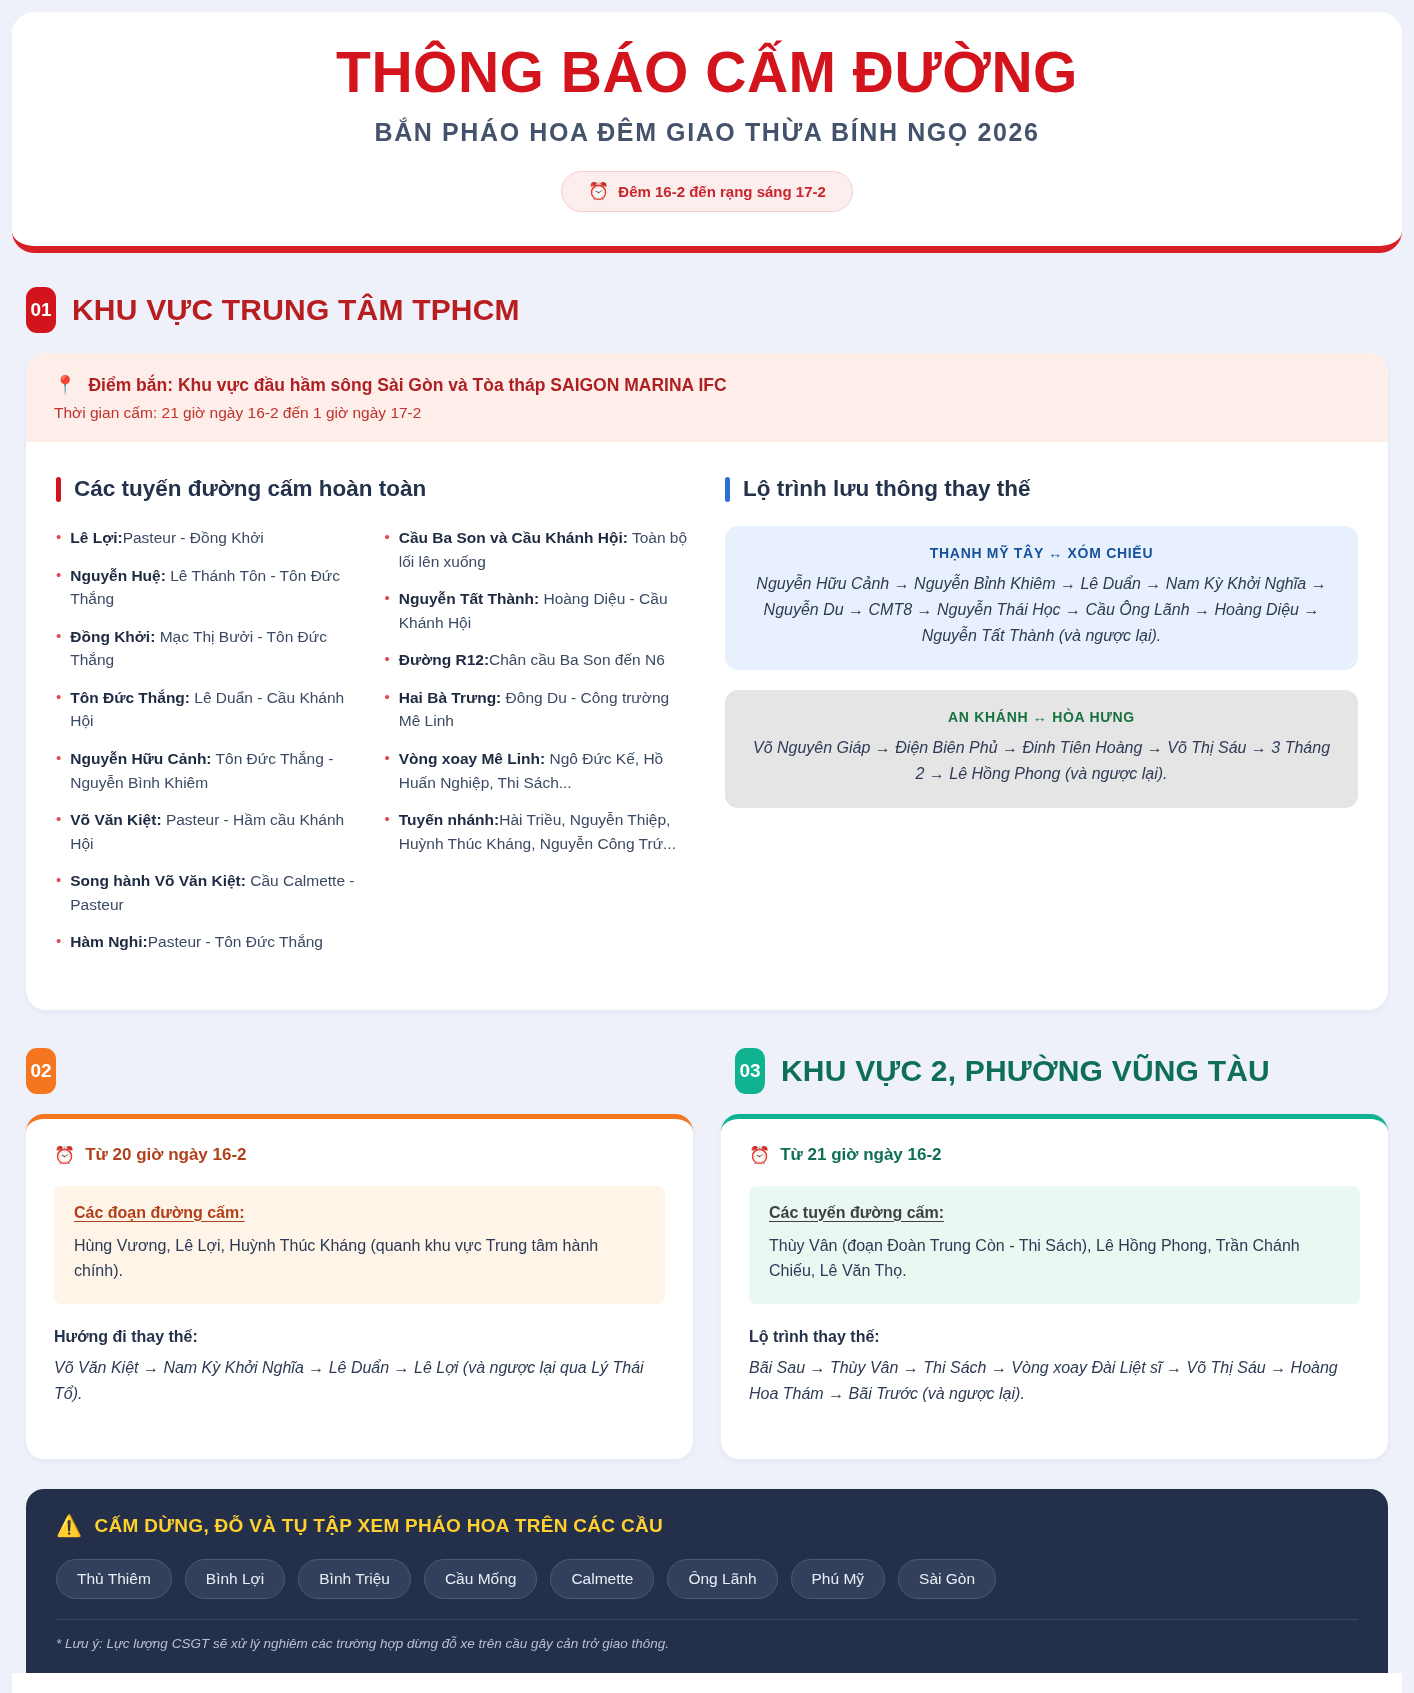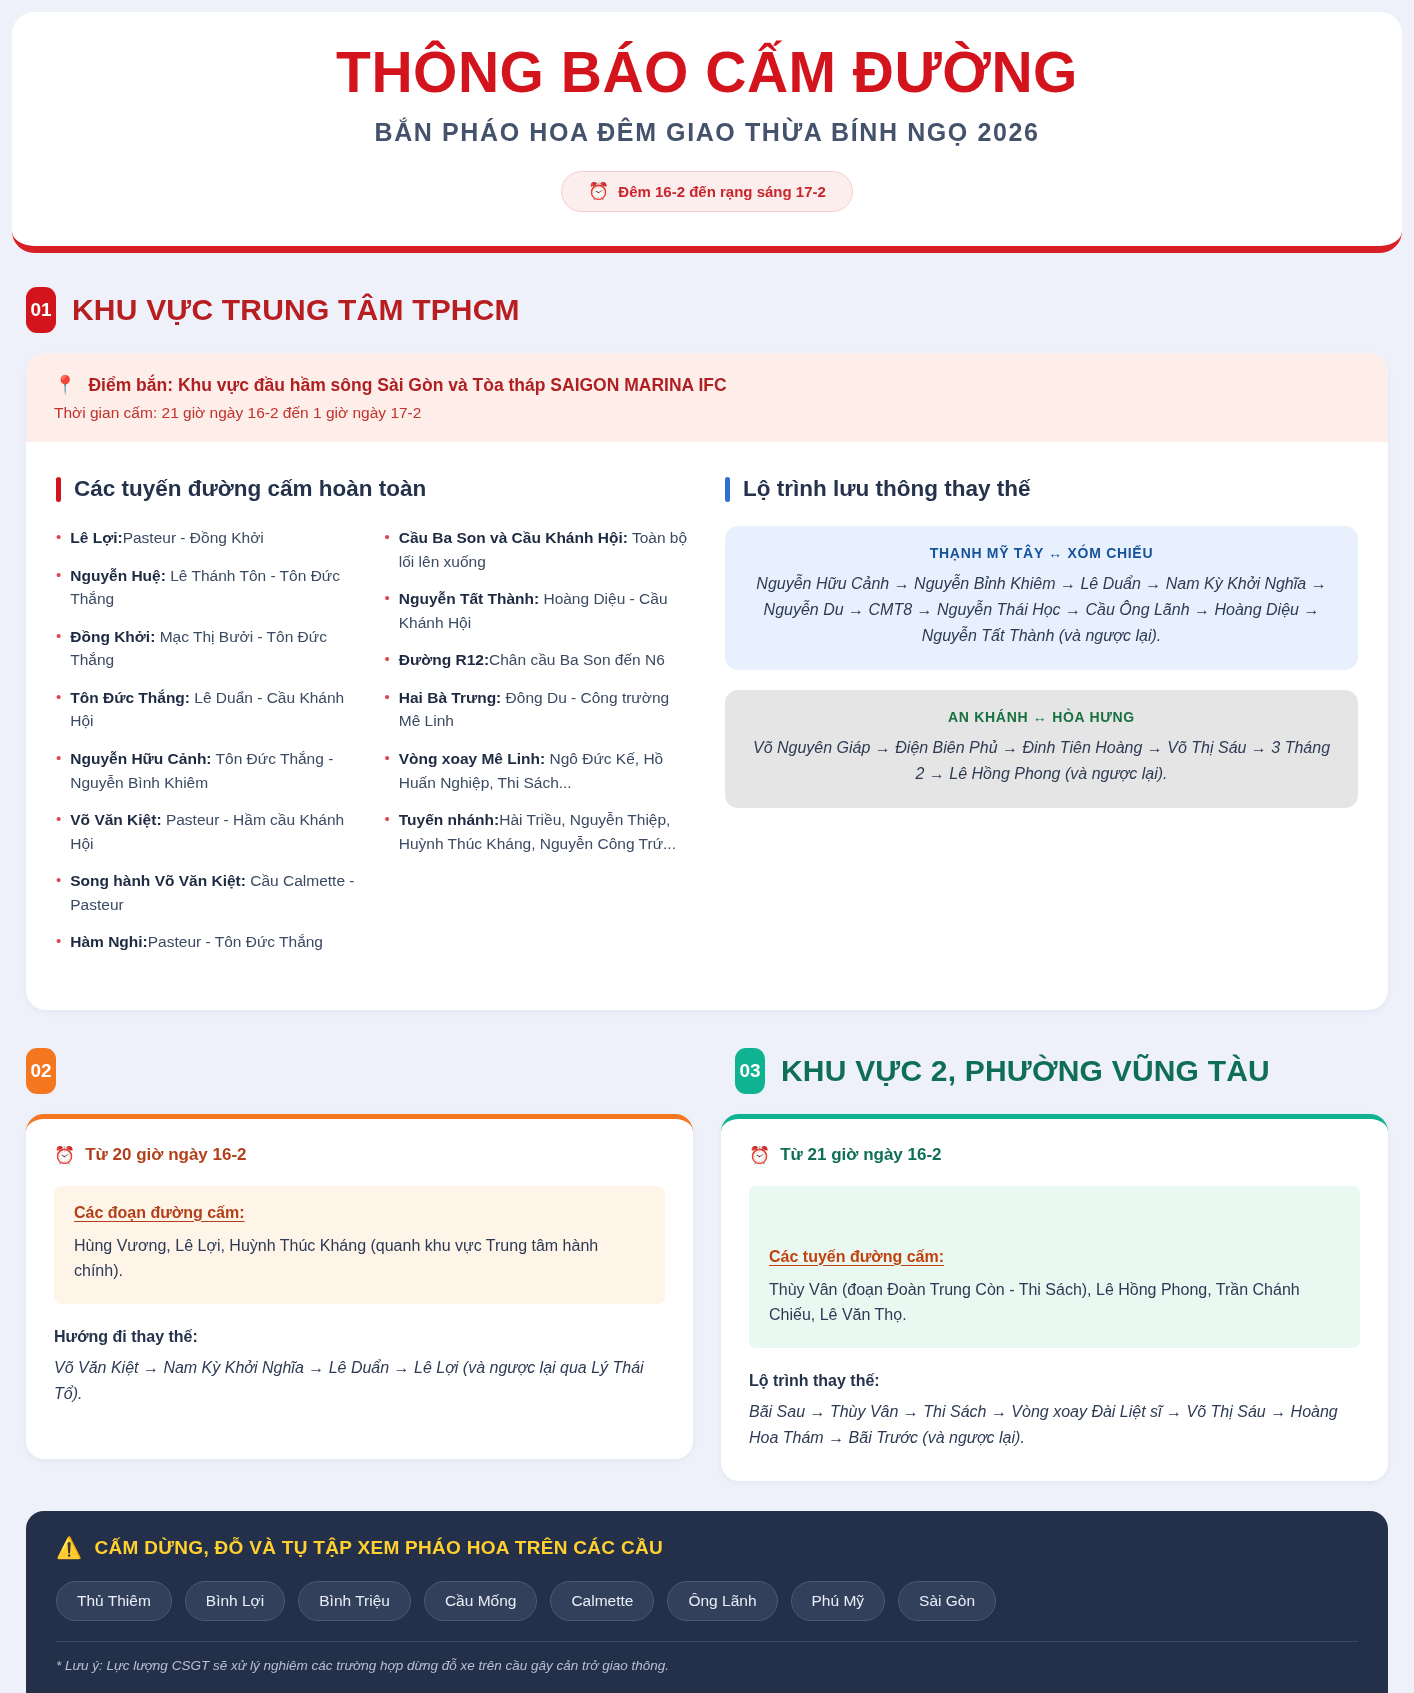--- a/index.html
+++ b/index.html
@@ -229,21 +229,21 @@
   .zbox.orange { background: #fef4e8; }
   .zbox.teal   { background: #e9f8f1; }
   .zbox-title {
     font-size: 16px;
     font-weight: 700;
     text-decoration: underline;
     text-underline-offset: 3px;
     margin-bottom: 11px;
   }
   .zbox.orange .zbox-title { color: #b2401a; }
-  .zbox.teal   .zbox-title { color: #c2410c; margin-top: 44px; }
+  .zbox.teal   .zbox-title { color: #404040; }
   .zbox-text {
     font-size: 16px;
     line-height: 1.6;
     color: #2c3a55;
   }
 
   .zalt-title {
     font-size: 16px;
     font-weight: 700;
     color: #24324b;

